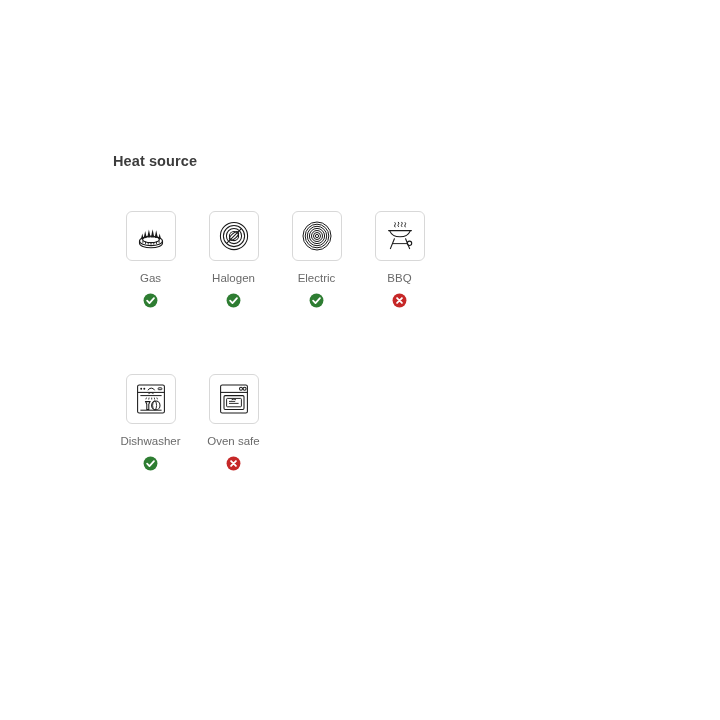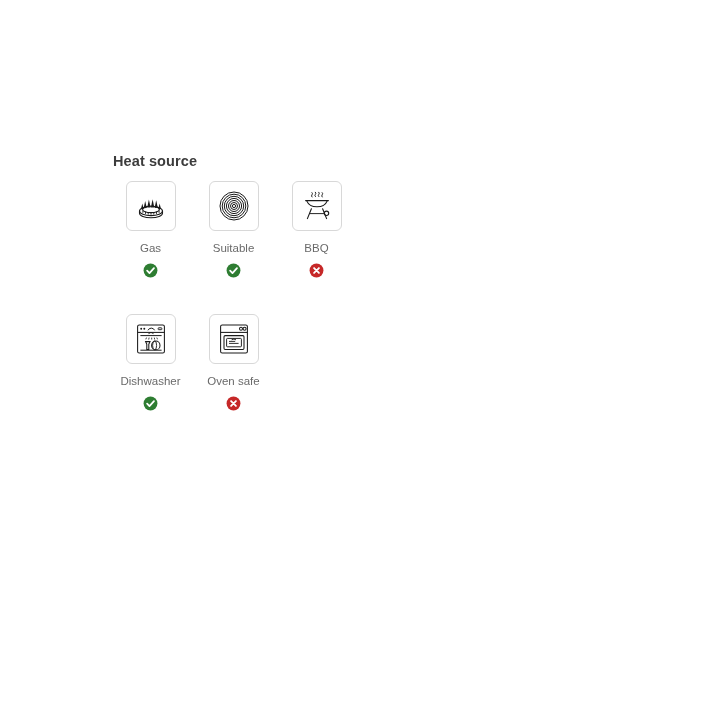--- a/index.html
+++ b/index.html
@@ -34,20 +34,21 @@
   .items {
     display: flex;
     flex-direction: row;
     align-items: flex-start;
   }
   .item {
     width: 83px;
     display: flex;
     flex-direction: column;
     align-items: center;
+    margin-top: 30px;
   }
   .tile {
     width: 50px;
     height: 50px;
     border: 1px solid #d8d8d8;
     border-radius: 6px;
     box-sizing: border-box;
     display: flex;
     align-items: center;
     justify-content: center;
@@ -103,36 +104,57 @@
         <div class="item-label">Gas</div>
         <span class="badge">
           <svg viewBox="0 0 16 16" width="15" height="15">
             <circle cx="8" cy="8" r="7.4" fill="#2e7d32"></circle>
             <path d="M4.4 8.2 L6.9 10.7 L11.7 5.5" fill="none" stroke="#ffffff" stroke-width="1.9" stroke-linecap="round" stroke-linejoin="round"></path>
           </svg>
         </span>
       </div>
 
 
+      <div class="item">
+        <div class="tile">
+          <span>
+            <svg width="34" height="34" viewBox="0 0 34 34" fill="none" stroke="#1a1a1a" stroke-width="1.05">
+              <circle cx="17" cy="17" r="13.6"></circle>
+              <circle cx="17" cy="17" r="10.6"></circle>
+              <circle cx="17" cy="17" r="7.6"></circle>
+              <circle cx="17" cy="17" r="4.6"></circle>
+              <ellipse cx="17" cy="17" rx="5.6" ry="2.5" transform="rotate(-42 17 17)"></ellipse>
+              <path d="M9.6 24.4 L24.4 9.6" stroke-width="1.05"></path>
+            </svg>
+          </span>
+        </div>
+        <div class="item-label">Halogen</div>
+        <span class="badge">
+          <svg viewBox="0 0 16 16" width="15" height="15">
+            <circle cx="8" cy="8" r="7.4" fill="#2e7d32"></circle>
+            <path d="M4.4 8.2 L6.9 10.7 L11.7 5.5" fill="none" stroke="#ffffff" stroke-width="1.9" stroke-linecap="round" stroke-linejoin="round"></path>
+          </svg>
+        </span>
+      </div>
 
       <div class="item">
         <div class="tile">
           <span>
             <svg width="34" height="34" viewBox="0 0 34 34" fill="none" stroke="#1a1a1a" stroke-width="1.0">
               <circle cx="17" cy="17" r="14.0"></circle>
               <circle cx="17" cy="17" r="11.8"></circle>
               <circle cx="17" cy="17" r="9.7"></circle>
               <circle cx="17" cy="17" r="7.6"></circle>
               <circle cx="17" cy="17" r="5.5"></circle>
               <circle cx="17" cy="17" r="3.5"></circle>
               <circle cx="17" cy="17" r="1.6"></circle>
             </svg>
           </span>
         </div>
-        <div class="item-label">Suitable</div>
+        <div class="item-label">Electric</div>
         <span class="badge">
           <svg viewBox="0 0 16 16" width="15" height="15">
             <circle cx="8" cy="8" r="7.4" fill="#2e7d32"></circle>
             <path d="M4.4 8.2 L6.9 10.7 L11.7 5.5" fill="none" stroke="#ffffff" stroke-width="1.9" stroke-linecap="round" stroke-linejoin="round"></path>
           </svg>
         </span>
       </div>
 
 
       <div class="item">

